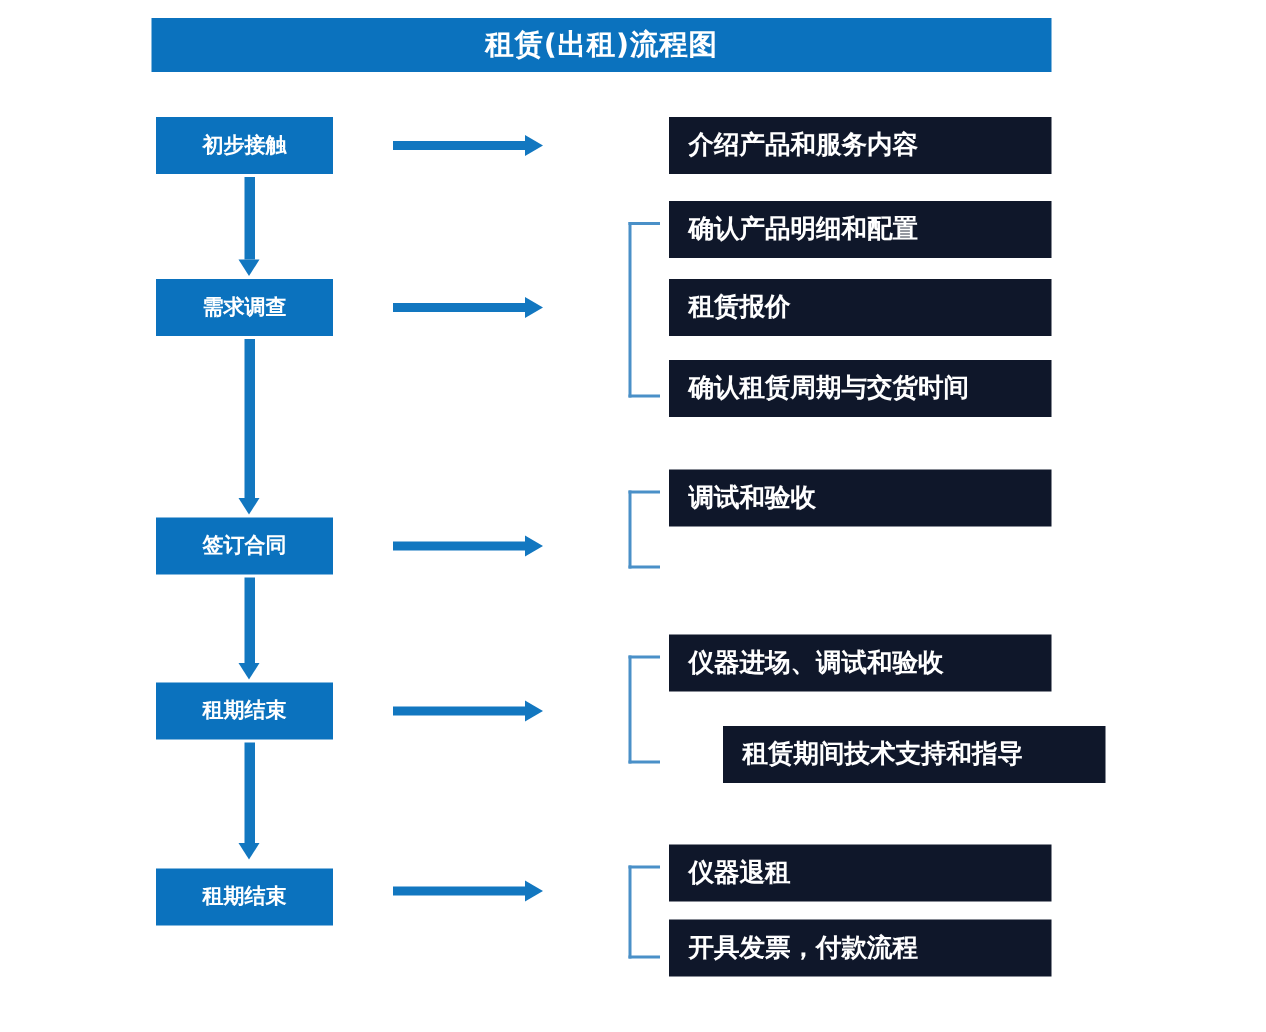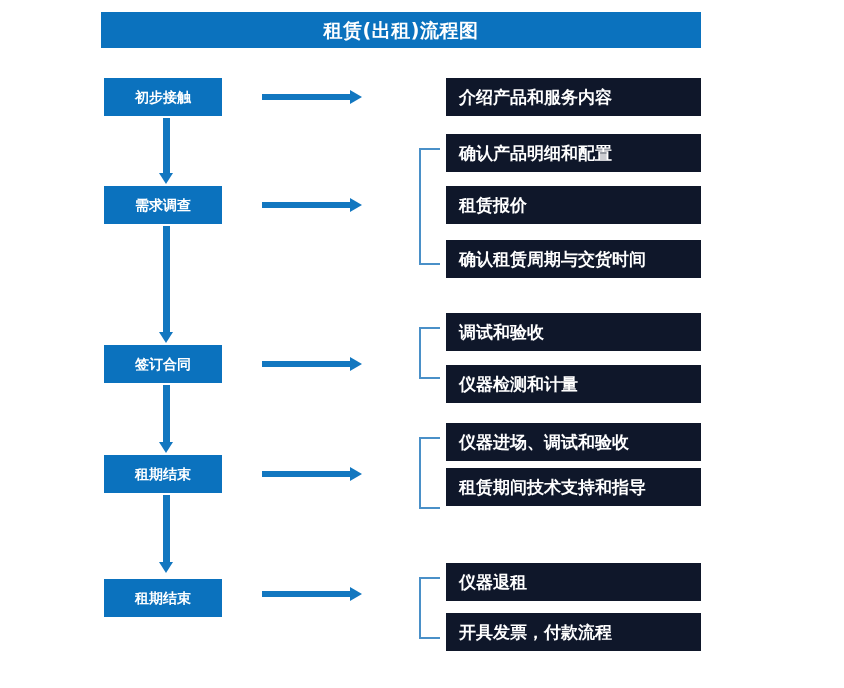--- a/index.html
+++ b/index.html
@@ -212,27 +212,24 @@
   </div>
   <div class="detail-box" style="top:186px;">
     <span class="detail-label">租赁报价</span>
   </div>
   <div class="detail-box" style="top:240px;">
     <span class="detail-label">确认租赁周期与交货时间</span>
   </div>
   <div class="detail-box" style="top:313px;">
     <span class="detail-label">调试和验收</span>
   </div>
-  <div class="detail-box" style="top:365px;">
-    <span class="detail-label">仪器检测和计量</span>
-  </div>
   <div class="detail-box" style="top:423px;">
     <span class="detail-label">仪器进场、调试和验收</span>
   </div>
-  <div class="detail-box" style="top:468px;">
+  <div class="detail-box" style="top:484px;margin-left:36px;">
     <span class="detail-label">租赁期间技术支持和指导</span>
   </div>
   <div class="detail-box" style="top:563px;">
     <span class="detail-label">仪器退租</span>
   </div>
   <div class="detail-box" style="top:613px;">
     <span class="detail-label">开具发票，付款流程</span>
   </div>
 
 </div>

